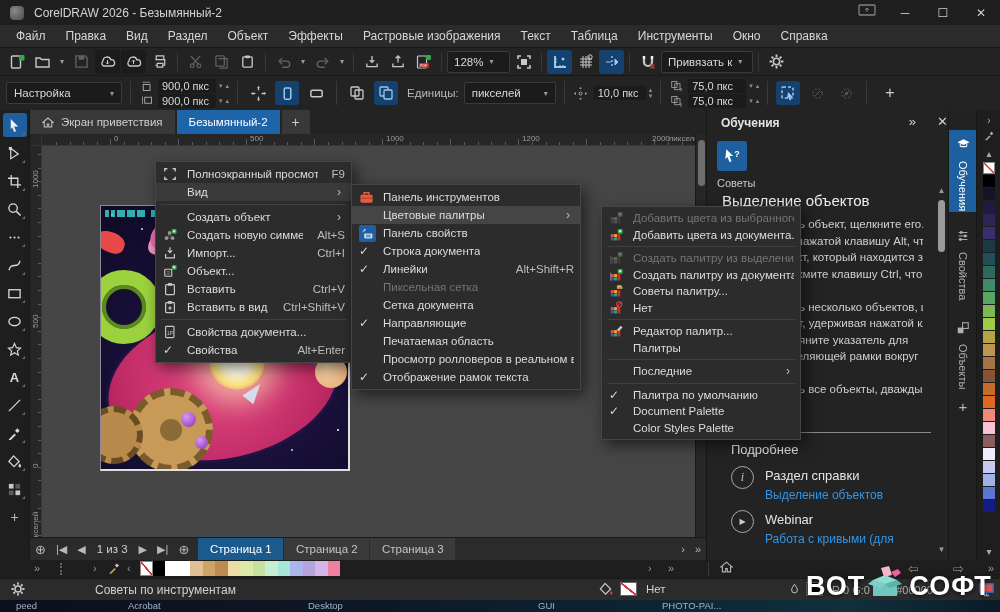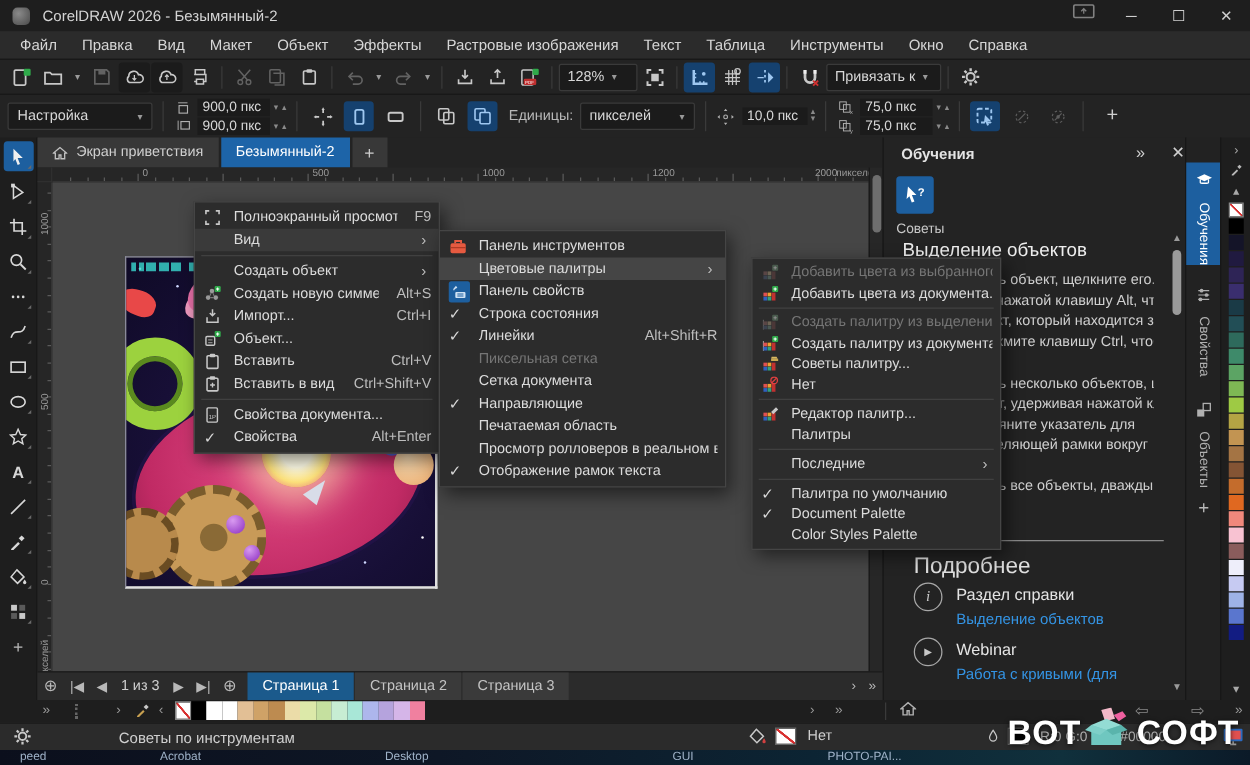--- a/index.html
+++ b/index.html
@@ -101,21 +101,21 @@
   .dtitle { font-size:12px; font-weight:bold; color:#e4e4e4; margin-left:14px; }
   .dhbtn { position:absolute; top:4px; color:#cfcfcf; font-size:13px; }
   .dcollapse { right:62px; letter-spacing:-2px; }
   .dclose { right:28px; }
   .dtile { position:absolute; left:10px; top:31px; width:30px; height:30px; border-radius:3px; background:#1d5f9f; display:flex; align-items:center; justify-content:center; }
   .dtips { position:absolute; left:10px; top:67px; font-size:11px; color:#c8c8c8; }
   .dheading { position:absolute; left:15px; top:82px; font-size:15px; color:#ededed; }
   .dbody { position:absolute; left:16px; top:106px; width:200px; font-size:11.5px; color:#cfcfcf; line-height:16.5px; }
   .dbody div { height:16.5px; white-space:nowrap; overflow:hidden; }
   .ddivider { position:absolute; left:24px; top:322px; width:200px; height:1px; background:#8a8a8a; }
-  .dmore { position:absolute; left:24px; top:332px; font-size:18px; color:#e0e0e0; }
+  .dmore { position:absolute; left:24px; top:332px; font-size:13px; color:#e0e0e0; }
   .dcirc { position:absolute; width:23px; height:23px; border-radius:50%; border:1.5px solid #a8a8a8; color:#c8c8c8; display:flex; align-items:center; justify-content:center; font-size:12px; }
   .dc1 { left:24px; top:356px; font-family:"Liberation Serif",serif; font-style:italic; }
   .dc2 { left:24px; top:400px; font-size:8px; }
   .drowtitle { position:absolute; left:58px; font-size:13px; color:#e4e4e4; }
   .drowlink { position:absolute; left:58px; font-size:12px; color:#3494e4; }
   .dt1 { top:358px; } .dl1 { top:378px; } .dt2 { top:402px; } .dl2 { top:422px; }
   .dscroll { position:absolute; left:230px; top:76px; width:9px; height:368px; }
   .dscroll .ar { position:absolute; left:0; width:9px; text-align:center; color:#9a9a9a; font-size:8px; }
   .dsthumb { position:absolute; left:1px; top:14px; width:7px; height:52px; border-radius:4px; background:#9a9a9a; }
 
@@ -200,21 +200,21 @@
       <span class="wbtn">─</span>
       <span class="wbtn">☐</span>
       <span class="wbtn">✕</span>
     </div>
   </div>
 
   <div class="menubar" id="menubar">
       <span>Файл</span>
       <span>Правка</span>
       <span>Вид</span>
-      <span>Макет</span>
+      <span>Раздел</span>
       <span>Объект</span>
       <span>Эффекты</span>
       <span>Растровые изображения</span>
       <span>Текст</span>
       <span>Таблица</span>
       <span>Инструменты</span>
       <span>Окно</span>
       <span>Справка</span>
     </div>
 
@@ -1016,21 +1016,21 @@
               <path d="M6 10h6M6 12h6" stroke="#1d5f9f"></path>
             </svg>
           </span>
         </span>
         <span class="mlabel">Панель свойств</span>
       </div>
       <div class="mrow">
         <span class="mico">
           <span class="mcheck">✓</span>
         </span>
-        <span class="mlabel">Строка состояния</span>
+        <span class="mlabel">Строка документа</span>
       </div>
       <div class="mrow">
         <span class="mico">
           <span class="mcheck">✓</span>
         </span>
         <span class="mlabel">Линейки</span>
         <span class="msc">Alt+Shift+R</span>
       </div>
       <div class="mrow disabled">
         <span class="mico"></span>

